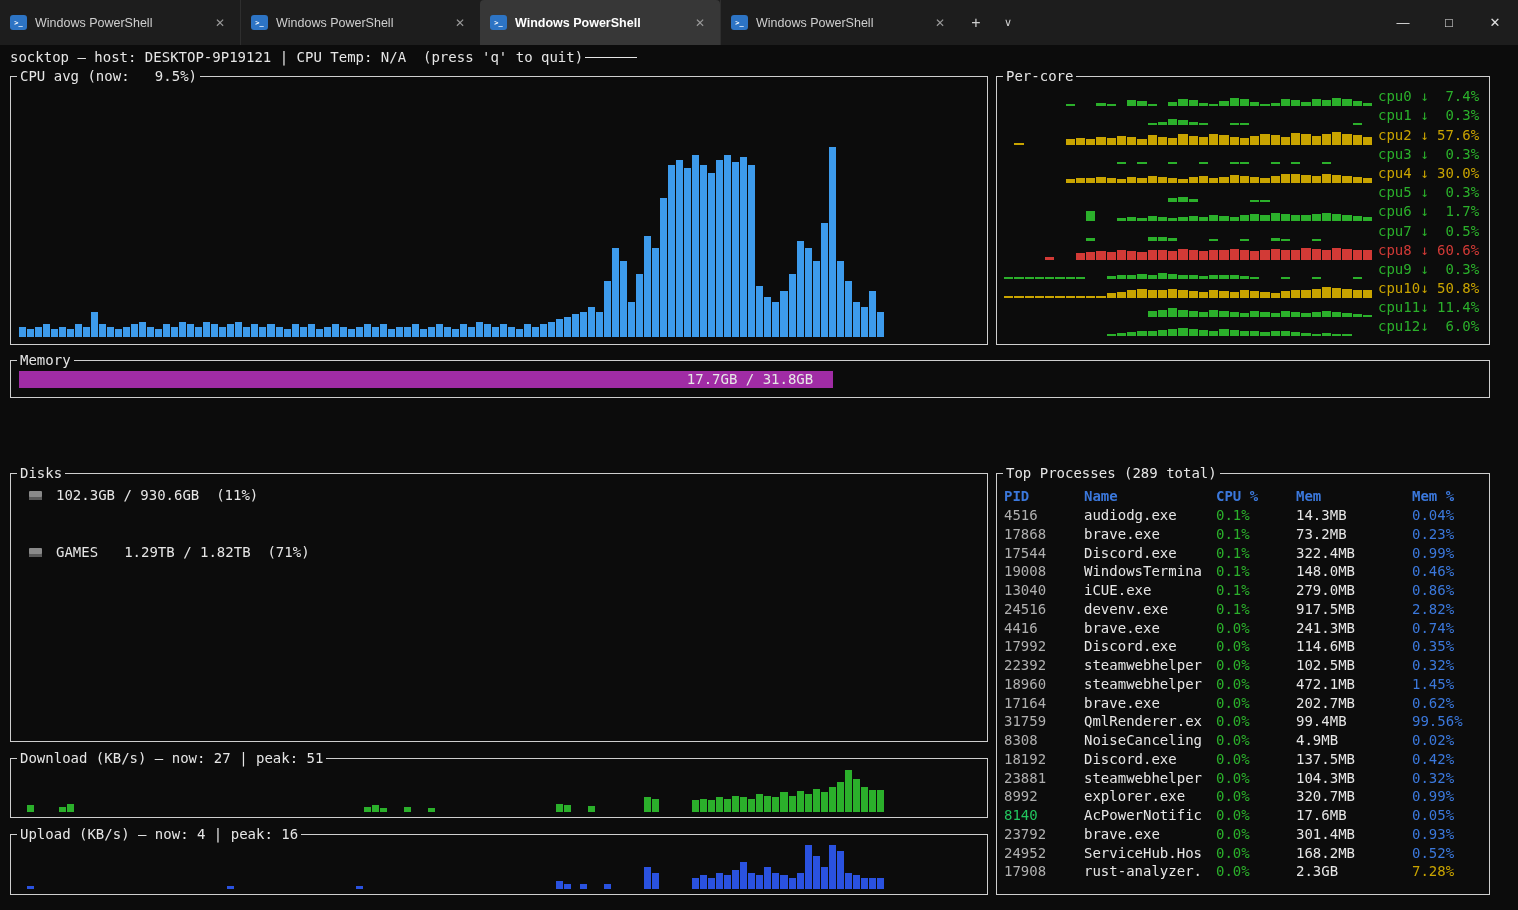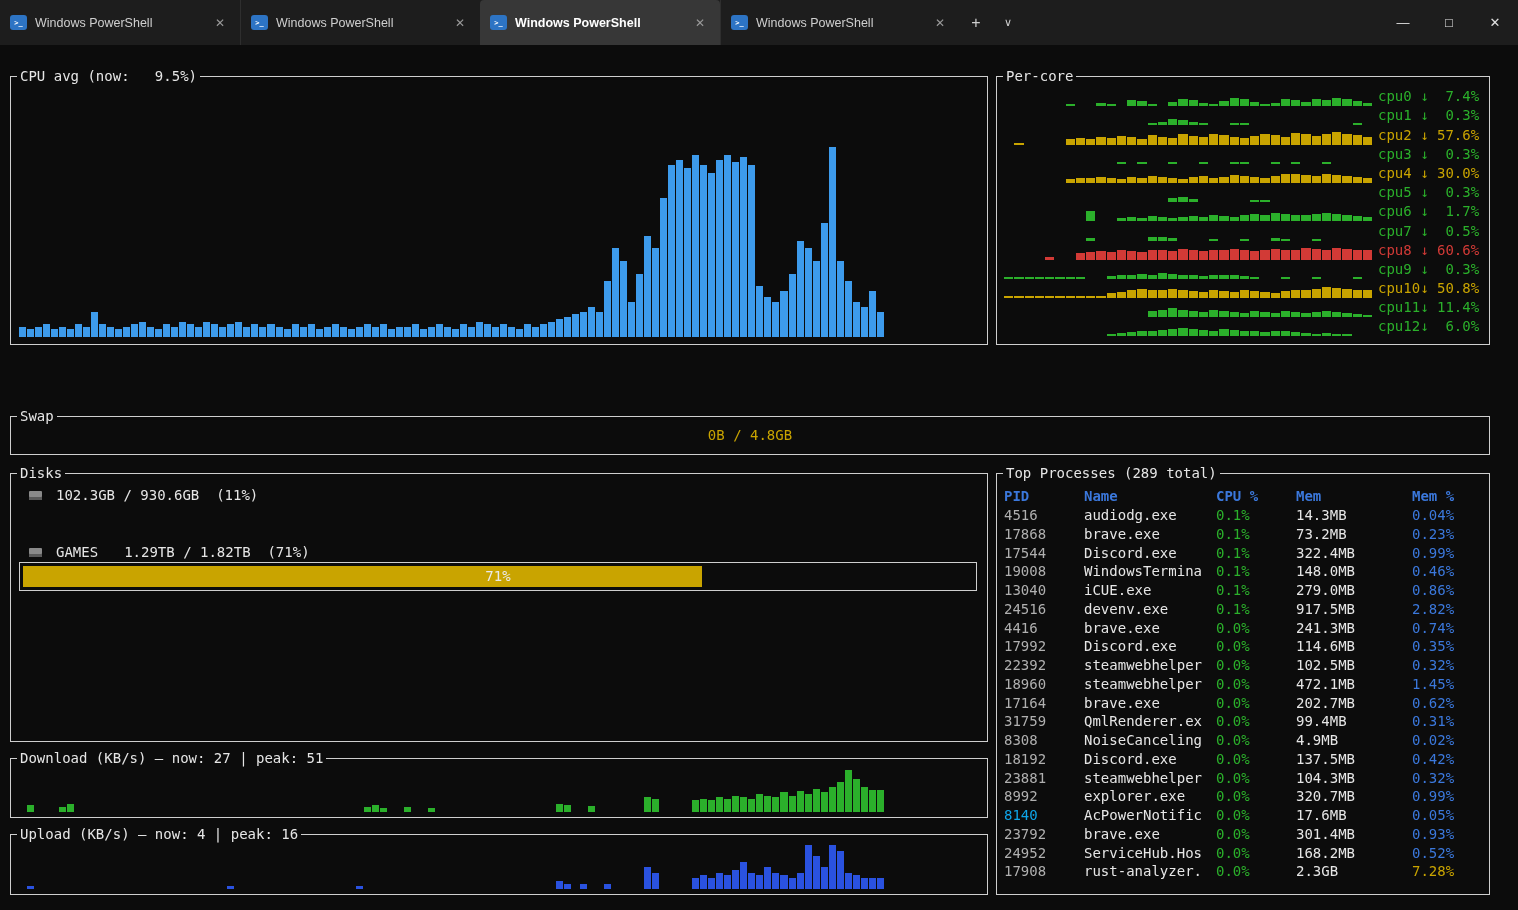--- a/index.html
+++ b/index.html
@@ -122,20 +122,24 @@
     <div class="tabmenu">∨</div>
     <div class="wincontrols">
       <div>—</div>
       <div>□</div>
       <div>✕</div>
     </div>
   </div>
 
   <div class="terminal">
 
+    <div class="hdrline">
+      <span class="hdr-text">socktop — host: DESKTOP-9P19121 | CPU Temp: N/A  (press 'q' to quit)</span>
+      <span class="hrule"></span>
+    </div>
 
     <div class="panel" id="cpu-panel">
       <span class="panel-title">CPU avg (now:   9.5%)</span>
       <div class="chart" id="cpu-chart">
           <div class="bars" style="width: 90%;">
             <div class="bar" style="background: rgb(61, 155, 236); height: 4%; min-height: 2px;"></div>
             <div class="bar" style="background: rgb(61, 155, 236); height: 3%; min-height: 2px;"></div>
             <div class="bar" style="background: rgb(61, 155, 236); height: 4%; min-height: 2px;"></div>
             <div class="bar" style="background: rgb(61, 155, 236); height: 5%; min-height: 2px;"></div>
             <div class="bar" style="background: rgb(61, 155, 236); height: 3%; min-height: 2px;"></div>
@@ -804,46 +808,42 @@
                 <div class="bar" style="background: rgb(43, 176, 43); height: 10%; min-height: 2px;"></div>
                 <div class="bar" style="background: rgb(43, 176, 43); height: 0%;"></div>
                 <div class="bar" style="background: rgb(43, 176, 43); height: 0%;"></div>
               </div>
             </div>
             <div class="core-label" style="color: rgb(43, 176, 43);">cpu12↓  6.0%</div>
           </div>
         </div>
     </div>
 
-
-    <div class="panel" id="swap-panel">
-      <span class="panel-title">Swap</span>
+    <div class="panel" id="memory-panel">
+      <span class="panel-title">Memory</span>
       <div class="meter">
-        <div class="meter-fill" style="width: 0%; background: rgb(160, 44, 165);"></div>
-        <div class="meter-label" style="color: rgb(201, 164, 0);">0B / 4.8GB</div>
+        <div class="meter-fill" style="width: 55.7%; background: rgb(160, 44, 165);"></div>
+        <div class="meter-label">17.7GB / 31.8GB</div>
       </div>
     </div>
+
 
     <div class="panel" id="disks-panel">
       <span class="panel-title">Disks</span>
 
       <div class="disk-label" id="disk0-label">
         <span class="drive-icon"></span>
         <span class="disk-name"></span>
         <span class="disk-label-text">102.3GB / 930.6GB  (11%)</span>
       </div>
 
       <div class="disk-label" id="disk1-label">
         <span class="drive-icon"></span>
         <span class="disk-name">GAMES</span>
         <span class="disk-label-text">1.29TB / 1.82TB  (71%)</span>
-      </div>
-      <div class="disk-bar" id="disk1-bar">
-        <div class="disk-fill" style="width: 71%; background: rgb(201, 164, 0);"></div>
-        <div class="bar-label" style="color: rgb(234, 234, 234);">71%</div>
       </div>
     </div>
 
     <div class="panel" id="download-panel">
       <span class="panel-title">Download (KB/s) — now: 27 | peak: 51</span>
       <div class="chart" id="download-chart">
           <div class="bars" style="width: 90%;">
             <div class="bar" style="background: rgb(43, 176, 43); height: 0%;"></div>
             <div class="bar" style="background: rgb(43, 176, 43); height: 15.6863%; min-height: 2px;"></div>
             <div class="bar" style="background: rgb(43, 176, 43); height: 0%;"></div>
@@ -1080,26 +1080,26 @@
           <div class="proc-row"><div style="color: rgb(176, 176, 176);">17868</div><div style="color: rgb(230, 230, 230);">brave.exe</div><div style="color: rgb(43, 176, 43);">0.1%</div><div style="color: rgb(230, 230, 230);">73.2MB</div><div style="color: rgb(59, 120, 220);">0.23%</div></div>
           <div class="proc-row"><div style="color: rgb(176, 176, 176);">17544</div><div style="color: rgb(230, 230, 230);">Discord.exe</div><div style="color: rgb(43, 176, 43);">0.1%</div><div style="color: rgb(230, 230, 230);">322.4MB</div><div style="color: rgb(59, 120, 220);">0.99%</div></div>
           <div class="proc-row"><div style="color: rgb(176, 176, 176);">19008</div><div style="color: rgb(230, 230, 230);">WindowsTermina</div><div style="color: rgb(43, 176, 43);">0.1%</div><div style="color: rgb(230, 230, 230);">148.0MB</div><div style="color: rgb(59, 120, 220);">0.46%</div></div>
           <div class="proc-row"><div style="color: rgb(176, 176, 176);">13040</div><div style="color: rgb(230, 230, 230);">iCUE.exe</div><div style="color: rgb(43, 176, 43);">0.1%</div><div style="color: rgb(230, 230, 230);">279.0MB</div><div style="color: rgb(59, 120, 220);">0.86%</div></div>
           <div class="proc-row"><div style="color: rgb(176, 176, 176);">24516</div><div style="color: rgb(230, 230, 230);">devenv.exe</div><div style="color: rgb(43, 176, 43);">0.1%</div><div style="color: rgb(230, 230, 230);">917.5MB</div><div style="color: rgb(59, 120, 220);">2.82%</div></div>
           <div class="proc-row"><div style="color: rgb(176, 176, 176);">4416</div><div style="color: rgb(230, 230, 230);">brave.exe</div><div style="color: rgb(43, 176, 43);">0.0%</div><div style="color: rgb(230, 230, 230);">241.3MB</div><div style="color: rgb(59, 120, 220);">0.74%</div></div>
           <div class="proc-row"><div style="color: rgb(176, 176, 176);">17992</div><div style="color: rgb(230, 230, 230);">Discord.exe</div><div style="color: rgb(43, 176, 43);">0.0%</div><div style="color: rgb(230, 230, 230);">114.6MB</div><div style="color: rgb(59, 120, 220);">0.35%</div></div>
           <div class="proc-row"><div style="color: rgb(176, 176, 176);">22392</div><div style="color: rgb(230, 230, 230);">steamwebhelper</div><div style="color: rgb(43, 176, 43);">0.0%</div><div style="color: rgb(230, 230, 230);">102.5MB</div><div style="color: rgb(59, 120, 220);">0.32%</div></div>
           <div class="proc-row"><div style="color: rgb(176, 176, 176);">18960</div><div style="color: rgb(230, 230, 230);">steamwebhelper</div><div style="color: rgb(43, 176, 43);">0.0%</div><div style="color: rgb(230, 230, 230);">472.1MB</div><div style="color: rgb(59, 120, 220);">1.45%</div></div>
           <div class="proc-row"><div style="color: rgb(176, 176, 176);">17164</div><div style="color: rgb(230, 230, 230);">brave.exe</div><div style="color: rgb(43, 176, 43);">0.0%</div><div style="color: rgb(230, 230, 230);">202.7MB</div><div style="color: rgb(59, 120, 220);">0.62%</div></div>
-          <div class="proc-row"><div style="color: rgb(176, 176, 176);">31759</div><div style="color: rgb(230, 230, 230);">QmlRenderer.ex</div><div style="color: rgb(43, 176, 43);">0.0%</div><div style="color: rgb(230, 230, 230);">99.4MB</div><div style="color: rgb(59, 120, 220);">0.31%</div></div>
+          <div class="proc-row"><div style="color: rgb(176, 176, 176);">31759</div><div style="color: rgb(230, 230, 230);">QmlRenderer.ex</div><div style="color: rgb(43, 176, 43);">0.0%</div><div style="color: rgb(230, 230, 230);">99.4MB</div><div style="color: rgb(59, 120, 220);">99.56%</div></div>
           <div class="proc-row"><div style="color: rgb(176, 176, 176);">8308</div><div style="color: rgb(230, 230, 230);">NoiseCanceling</div><div style="color: rgb(43, 176, 43);">0.0%</div><div style="color: rgb(230, 230, 230);">4.9MB</div><div style="color: rgb(59, 120, 220);">0.02%</div></div>
           <div class="proc-row"><div style="color: rgb(176, 176, 176);">18192</div><div style="color: rgb(230, 230, 230);">Discord.exe</div><div style="color: rgb(43, 176, 43);">0.0%</div><div style="color: rgb(230, 230, 230);">137.5MB</div><div style="color: rgb(59, 120, 220);">0.42%</div></div>
           <div class="proc-row"><div style="color: rgb(176, 176, 176);">23881</div><div style="color: rgb(230, 230, 230);">steamwebhelper</div><div style="color: rgb(43, 176, 43);">0.0%</div><div style="color: rgb(230, 230, 230);">104.3MB</div><div style="color: rgb(59, 120, 220);">0.32%</div></div>
           <div class="proc-row"><div style="color: rgb(176, 176, 176);">8992</div><div style="color: rgb(230, 230, 230);">explorer.exe</div><div style="color: rgb(43, 176, 43);">0.0%</div><div style="color: rgb(230, 230, 230);">320.7MB</div><div style="color: rgb(59, 120, 220);">0.99%</div></div>
-          <div class="proc-row"><div style="color: #0ea5e9;">8140</div><div style="color: rgb(230, 230, 230);">AcPowerNotific</div><div style="color: rgb(43, 176, 43);">0.0%</div><div style="color: rgb(230, 230, 230);">17.6MB</div><div style="color: rgb(59, 120, 220);">0.05%</div></div>
+          <div class="proc-row"><div style="color: #22c55e;">8140</div><div style="color: rgb(230, 230, 230);">AcPowerNotific</div><div style="color: rgb(43, 176, 43);">0.0%</div><div style="color: rgb(230, 230, 230);">17.6MB</div><div style="color: rgb(59, 120, 220);">0.05%</div></div>
           <div class="proc-row"><div style="color: rgb(176, 176, 176);">23792</div><div style="color: rgb(230, 230, 230);">brave.exe</div><div style="color: rgb(43, 176, 43);">0.0%</div><div style="color: rgb(230, 230, 230);">301.4MB</div><div style="color: rgb(59, 120, 220);">0.93%</div></div>
           <div class="proc-row"><div style="color: rgb(176, 176, 176);">24952</div><div style="color: rgb(230, 230, 230);">ServiceHub.Hos</div><div style="color: rgb(43, 176, 43);">0.0%</div><div style="color: rgb(230, 230, 230);">168.2MB</div><div style="color: rgb(59, 120, 220);">0.52%</div></div>
           <div class="proc-row"><div style="color: rgb(176, 176, 176);">17908</div><div style="color: rgb(230, 230, 230);">rust-analyzer.</div><div style="color: rgb(43, 176, 43);">0.0%</div><div style="color: rgb(230, 230, 230);">2.3GB</div><div style="color: rgb(201, 164, 0);">7.28%</div></div>
         </div>
     </div>
 
   </div>
 </div>
 
 </body></html>

